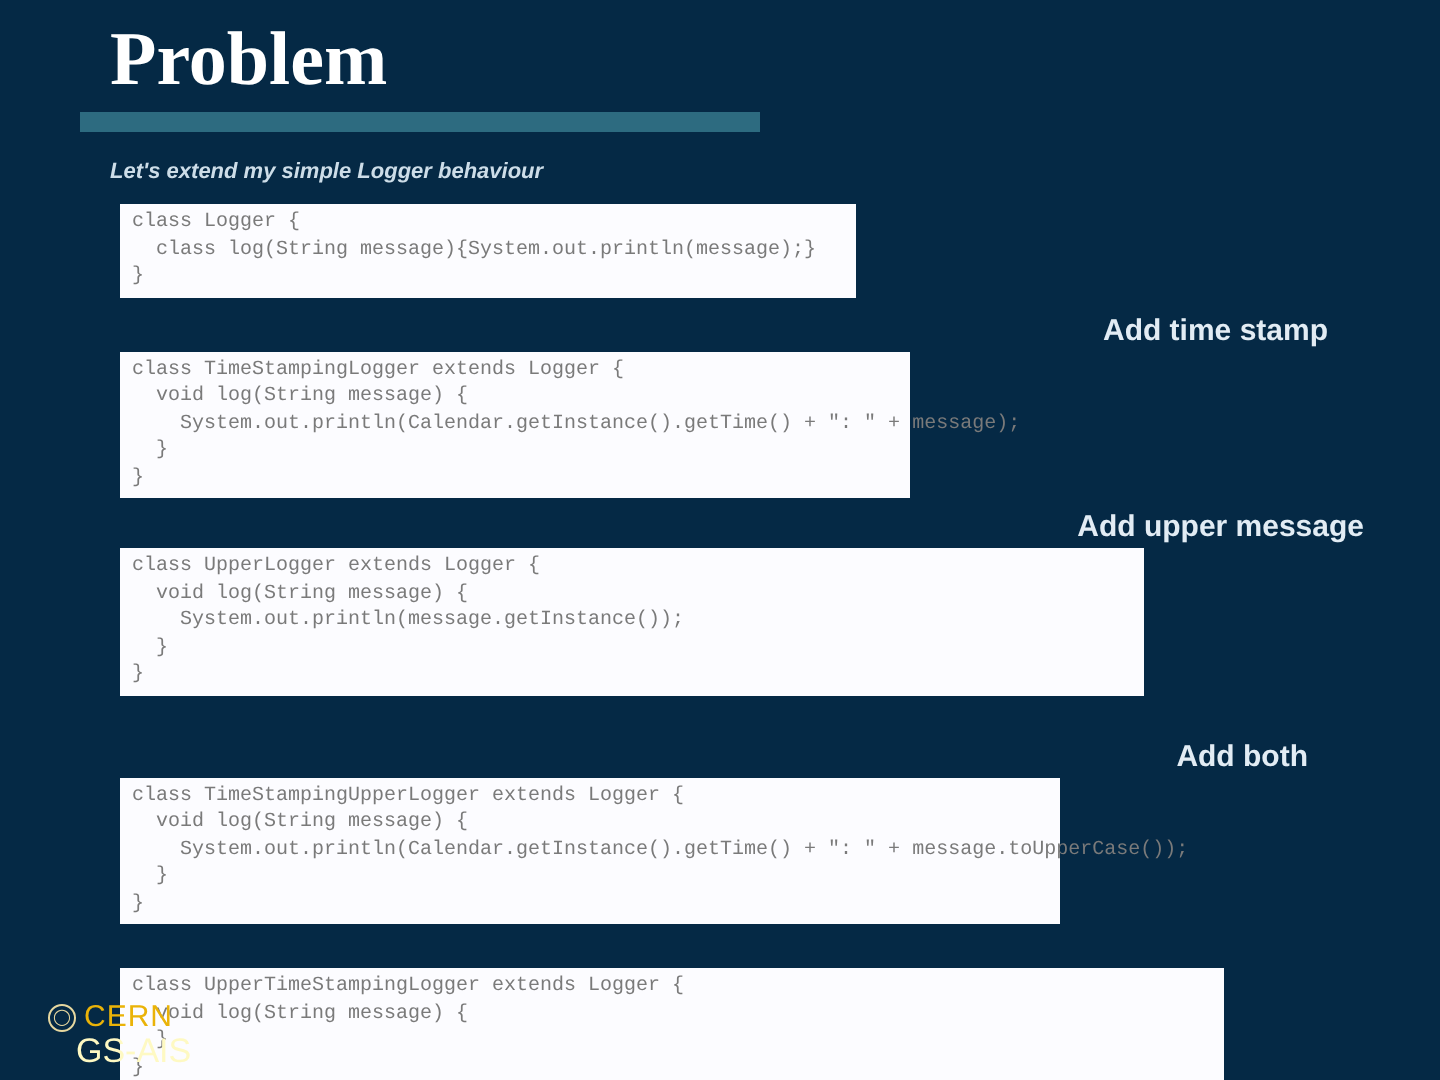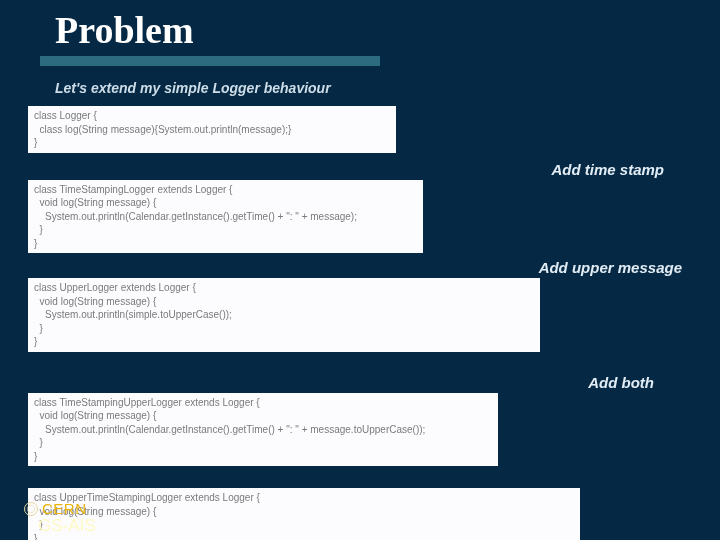--- a/index.html
+++ b/index.html
@@ -22,42 +22,41 @@
   .thick-rule {
     height: 10px;
     background: #2d6b80;
     width: 340px;
     margin-left: 40px;
     margin-top: 4px;
   }
   .intro {
     color: #cddde8;
     font-style: italic;
-    font-size: 14px;
+    font-size: 11px;
     margin: 14px 0 0 55px;
     font-weight: bold;
   }
   .code-block {
     background: #fcfcff;
-    margin-left: 28px;
-    font-family: Liberation Sans, sans-serif;
+    margin-left: 60px;
+    font-family: Liberation Mono, monospace;
     font-size: 10px;
     line-height: 1.35;
     color: #555;
     padding: 3px 6px;
     position: relative;
   }
   .code-block .ln {
     white-space: pre;
     color: #7a7a7a;
     display: block;
   }
   .annotation {
     color: #e2ecf4;
-    font-style: italic;
     font-size: 15px;
     text-align: right;
     font-weight: bold;
   }
   .cb1 { width: 368px; margin-top: 10px; }
   .a1 { margin: 8px 56px 2px 0; }
   .cb2 { width: 395px; }
   .a2 { margin: 6px 38px 2px 0; }
   .cb3 { width: 512px; }
   .a3 { margin: 22px 66px 2px 0; }
@@ -120,21 +119,21 @@
   <span class="ln">    System.out.println(Calendar.getInstance().getTime() + ": " + message);</span>
   <span class="ln">  }</span>
   <span class="ln">}</span>
 </div>
 
 <p class="annotation a2">Add upper message</p>
 
 <div class="code-block cb3">
   <span class="ln">class UpperLogger extends Logger {</span>
   <span class="ln">  void log(String message) {</span>
-  <span class="ln">    System.out.println(simple.toUpperCase());</span>
+  <span class="ln">    System.out.println(message.getInstance());</span>
   <span class="ln">  }</span>
   <span class="ln">}</span>
 </div>
 
 <p class="annotation a3">Add both</p>
 
 <div class="code-block cb4">
   <span class="ln">class TimeStampingUpperLogger extends Logger {</span>
   <span class="ln">  void log(String message) {</span>
   <span class="ln">    System.out.println(Calendar.getInstance().getTime() + ": " + message.toUpperCase());</span>

